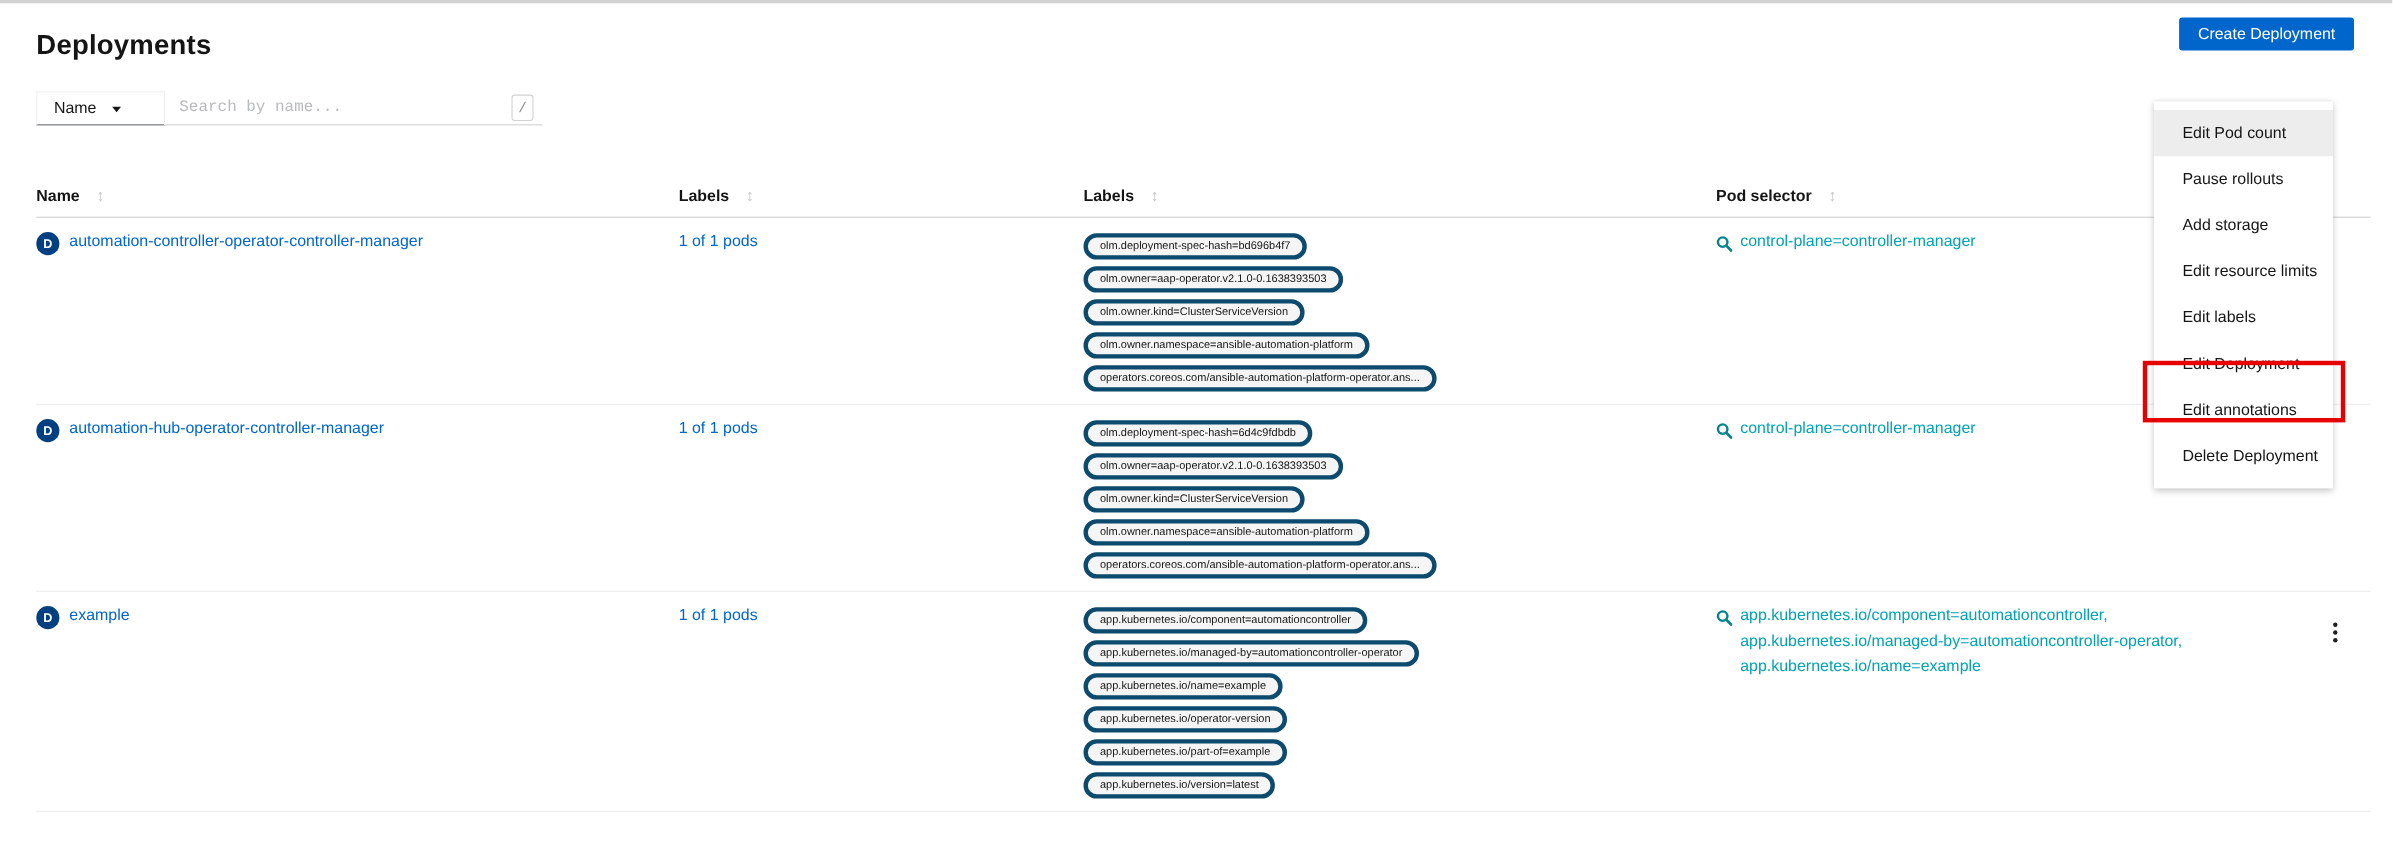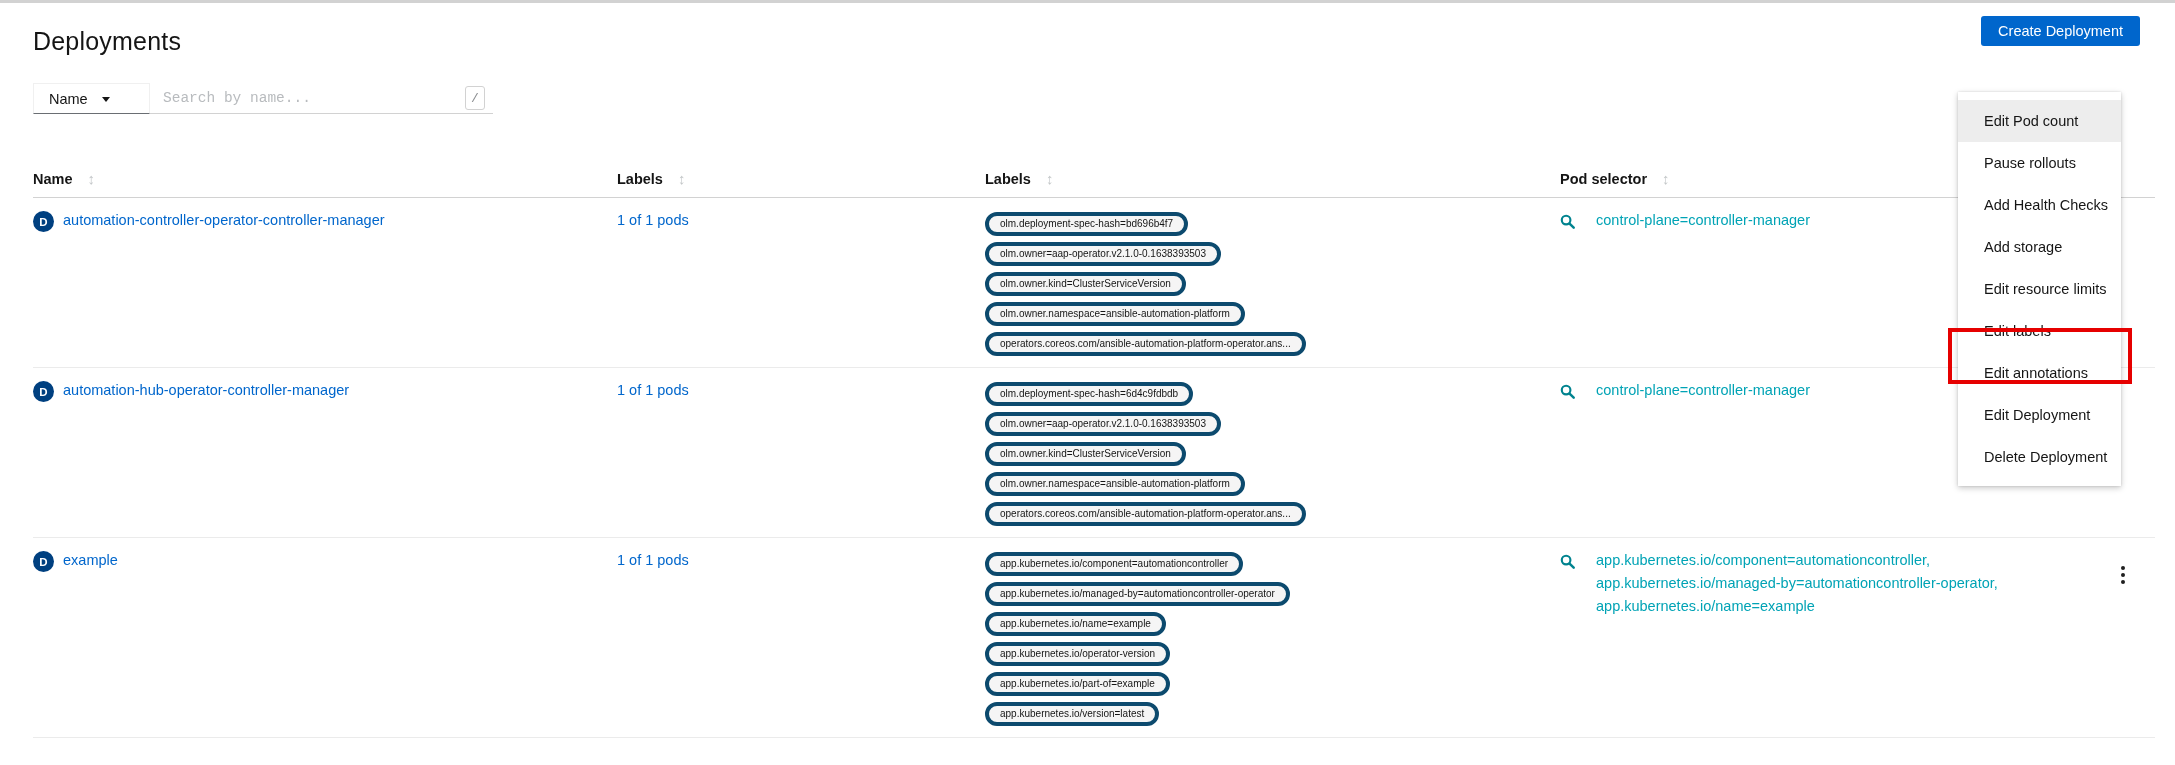--- a/index.html
+++ b/index.html
@@ -7,21 +7,21 @@
   body {
     font-family: "Liberation Sans", sans-serif;
     color:#151515;
     width:2175px; height:765px;
     position:relative; overflow:hidden;
   }
   .top-border { position:absolute; top:0; left:0; width:100%; height:3px; background:#d2d2d2; }
 
   
   .page-header { position:relative; padding:27px 33px 0 33px; height:60px; }
-  .page-title { font-size:25px; font-weight:400; color:#151515; letter-spacing:0.2px; }
+  .page-title { font-size:25px; font-weight:700; color:#151515; letter-spacing:0.2px; }
   .create-btn {
     position:absolute; top:16px; right:35px;
     background:#0066cc; color:#fff; border:none; border-radius:3px;
     font-family:inherit; font-size:14.5px; padding:7px 17px; cursor:pointer;
   }
 
   
   .toolbar { display:flex; margin:23px 0 0 33px; height:31px; width:460px; }
   .filter-dropdown {
     display:flex; align-items:center; gap:14px;
@@ -54,21 +54,21 @@
   .sort-icon { color:#c5c8ca; font-size:15px; font-weight:400; cursor:pointer; }
   .tr { border-bottom:1px solid #ebebeb; }
   .tr:last-child { border-bottom:1px solid #ebebeb; }
   .td { padding:14px 20px 11px 0; font-size:14.5px; }
   .td-name { display:flex; align-items:flex-start; gap:9px; }
   .badge {
     flex:none; width:21px; height:21px; border-radius:50%; background:#004080; color:#fff;
     font-size:11.5px; font-weight:700; display:flex; align-items:center; justify-content:center; margin-top:-1px;
   }
   a.link { color:#0066cc; text-decoration:none; cursor:pointer; }
-  .td-selector { display:flex; gap:21px; align-items:flex-start; }
+  .td-selector { display:flex; gap:7px; align-items:flex-start; }
   .search-icon { flex:none; margin-top:2px; }
   .sel-lines { display:flex; flex-direction:column; gap:7px; }
   .sel-lines a { color:#00a3b5; text-decoration:none; font-size:14.5px; cursor:pointer; }
   .pill {
     display:table; background:#f5f5f5; border:4px solid #0c4a6e; border-radius:12px;
     padding:2px 11px 3px 11px; font-size:10px; color:#151515; margin-bottom:6px; white-space:nowrap;
   }
   .pill:last-child { margin-bottom:0; }
   .td-action { display:flex; justify-content:center; padding-right:10px; }
   .kebab { background:none; border:none; cursor:pointer; margin-top:14px; display:flex; flex-direction:column; gap:3px; height:fit-content; }
@@ -221,22 +221,21 @@
             <i></i>
           </button>
         </div>
   </div>
 </div>
 </div>
 
 <div class="menu" id="actions-menu">
     <div class="menu-item hover">Edit Pod count</div>
     <div class="menu-item">Pause rollouts</div>
-    <div class="menu-item">Add Health Checks</div>
     <div class="menu-item">Add storage</div>
     <div class="menu-item">Edit resource limits</div>
     <div class="menu-item">Edit labels</div>
+    <div class="menu-item">Edit Deployment</div>
     <div class="menu-item">Edit annotations</div>
-    <div class="menu-item">Edit Deployment</div>
     <div class="menu-item">Delete Deployment</div>
   </div>
 
 <div class="annotation"></div>
 
 </body></html>

